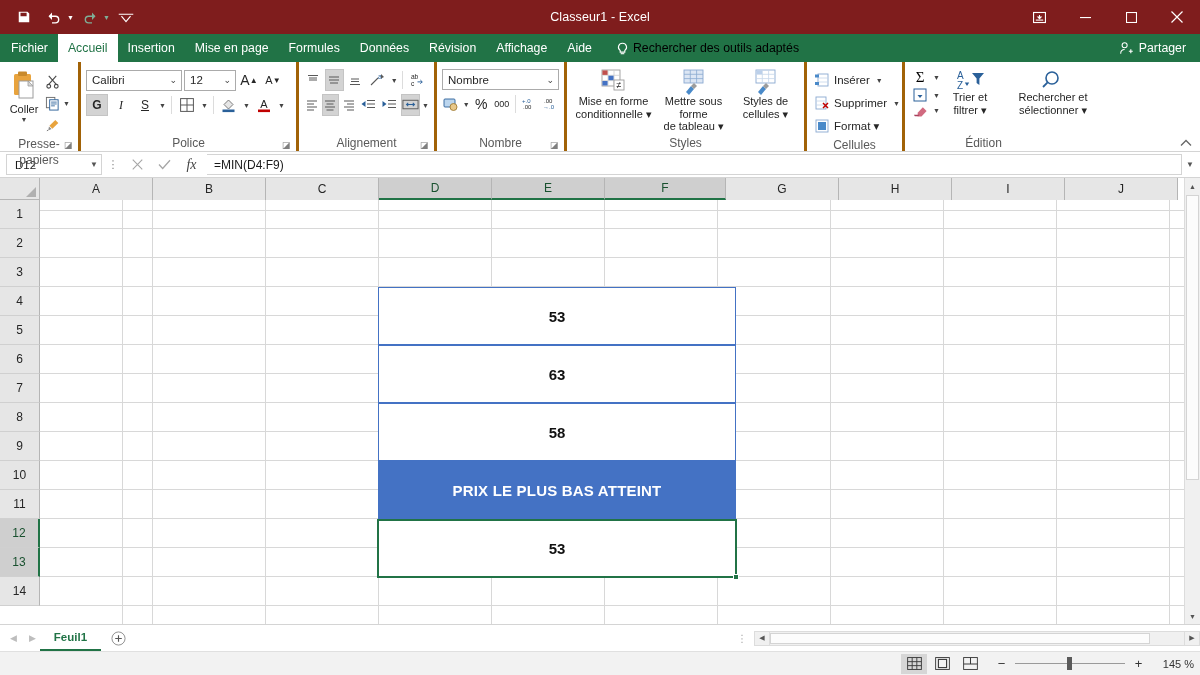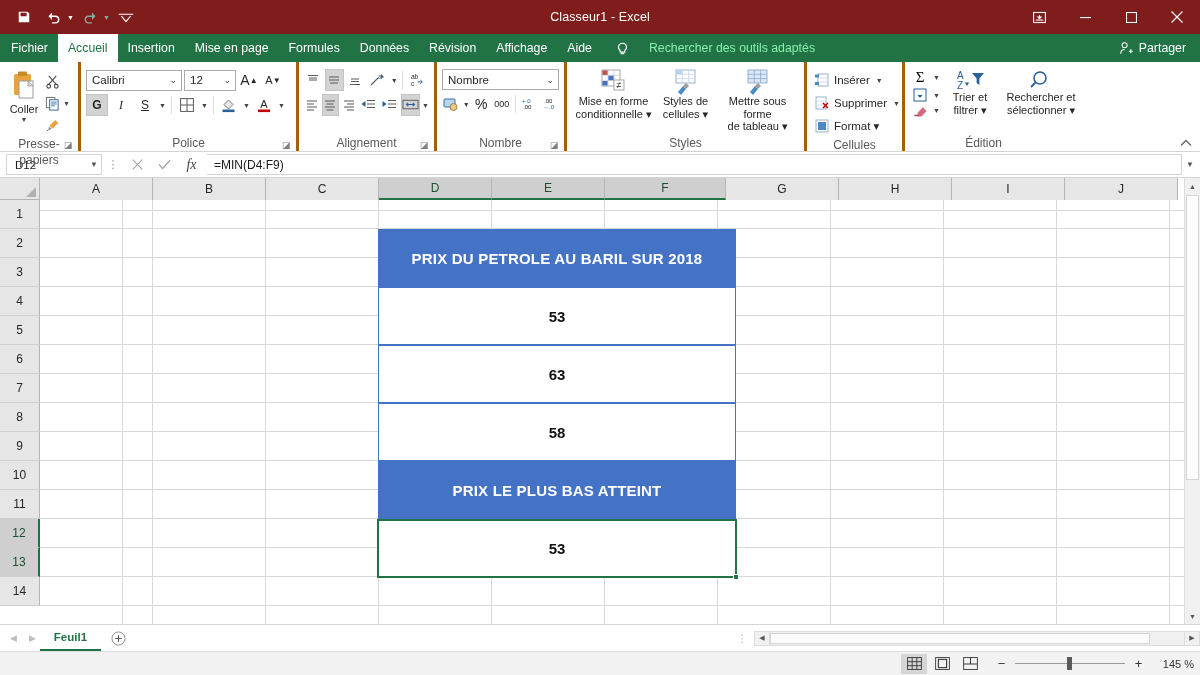--- a/index.html
+++ b/index.html
@@ -35,21 +35,21 @@
   
   .tabbar {
     height: 28px; background: #217346; display: flex; align-items: flex-end;
     position: relative; flex: none; padding-left: 1px;
   }
   .tab {
     font-size: 12.3px; color: #fff; padding: 0 10px; height: 28px;
     display: flex; align-items: center; white-space: nowrap;
   }
   .tab.active { background: #fff; color: #217346; font-weight: 400; }
-  .tell-me { display: flex; align-items: center; gap: 20px; padding: 0 8px 0 14px; height: 28px; color:#86efac; font-size:12.3px;}
+  .tell-me { display: flex; align-items: center; gap: 4px; padding: 0 8px 0 14px; height: 28px; color:#000000; font-size:12.3px;}
   .bulb { width: 13px; height: 13px; }
   .share {
     margin-left: auto; display: flex; align-items: center; gap: 5px;
     color: #fff; font-size: 12.3px; padding: 0 14px; height: 28px;
   }
 
   
   .ribbon {
     height: 90px; background: #fff; border-bottom: 1px solid #d4d4d4;
     display: flex; align-items: stretch; flex: none; position: relative;
@@ -558,45 +558,45 @@
                 <rect x="3.4" y="1.4" width="5.2" height="4.5" fill="#c0504d"></rect>
                 <rect x="9.4" y="6.7" width="5.2" height="4.5" fill="#4472c4"></rect>
                 <rect x="3.4" y="12" width="5.2" height="4.5" fill="#4472c4"></rect>
                 <rect x="15" y="11" width="10" height="10" fill="#fff" stroke="#9c9c9c" stroke-width="0.9"></rect>
                 <text x="20" y="19" font-size="9" text-anchor="middle" fill="#262626" font-family="Liberation Sans">≠</text>
               </svg>
           </span>
           <span>Mise en forme</span>
           <span>conditionnelle ▾</span>
         </div>
+        <div class="style-btn">
+          <span>
+            <svg width="30" height="26" viewBox="0 0 30 26">
+                <rect x="5" y="1" width="19" height="13" fill="#dce6f4" stroke="#8aa9d0" stroke-width="0.9"></rect>
+                <path stroke="#8aa9d0" stroke-width="0.8" d="M11.3 1v13M17.6 1v13M5 5.3h19M5 9.6h19"></path>
+                <path fill="#4a8ac9" d="M7 23l5-6 3 3-5 6z"></path>
+                <path fill="#9c9c9c" d="M12 17l3-3 3 3-3 3z"></path>
+              </svg>
+          </span>
+          <span>Mettre sous forme</span>
+          <span>de tableau ▾</span>
+        </div>
         <div class="style-btn" style="width:62px">
           <span>
             <svg width="30" height="26" viewBox="0 0 30 26">
                 <rect x="5" y="1" width="19" height="13" fill="#fff" stroke="#8aa9d0" stroke-width="0.9"></rect>
                 <path stroke="#c5d5ea" stroke-width="0.8" d="M11.3 1v13M17.6 1v13M5 5.3h19M5 9.6h19"></path>
                 <rect x="5.3" y="1.3" width="5.8" height="3.8" fill="#bcd0ea"></rect>
                 <path fill="#4a8ac9" d="M7 23l5-6 3 3-5 6z"></path>
                 <path fill="#9c9c9c" d="M12 17l3-3 3 3-3 3z"></path>
               </svg>
           </span>
           <span>Styles de</span>
           <span>cellules ▾</span>
         </div>
-        <div class="style-btn">
-          <span>
-            <svg width="30" height="26" viewBox="0 0 30 26">
-                <rect x="5" y="1" width="19" height="13" fill="#dce6f4" stroke="#8aa9d0" stroke-width="0.9"></rect>
-                <path stroke="#8aa9d0" stroke-width="0.8" d="M11.3 1v13M17.6 1v13M5 5.3h19M5 9.6h19"></path>
-                <path fill="#4a8ac9" d="M7 23l5-6 3 3-5 6z"></path>
-                <path fill="#9c9c9c" d="M12 17l3-3 3 3-3 3z"></path>
-              </svg>
-          </span>
-          <span>Mettre sous forme</span>
-          <span>de tableau ▾</span>
-        </div>
       </div>
       <div class="group-label">Styles</div>
     </div>
 
     <div class="group g-cells">
       <div class="group-body">
         <div style="display:flex;flex-direction:column;gap:1px;padding-top:2px;">
           <div class="cell-btn">
             <span>
               <svg width="14" height="14" viewBox="0 0 14 14">
@@ -666,21 +666,21 @@
               <svg width="32" height="22" viewBox="0 0 32 22">
                   <text x="3" y="10" font-size="10" fill="#2a6099" font-family="Liberation Sans">A</text>
                   <text x="3" y="20" font-size="10" fill="#2a6099" font-family="Liberation Sans">Z</text>
                   <path fill="#2a6099" d="M13 6v10M10.8 13.5L13 17l2.2-3.5z"></path>
                   <path fill="#2a6099" d="M18 4h12l-4.6 5.4V16l-2.8-2v-4.6z"></path>
                 </svg>
             </span>
             <span>Trier et</span>
             <span>filtrer ▾</span>
           </div>
-          <div style="display:flex;flex-direction:column;align-items:center;width:80px;font-size:11px;color:#262626;line-height:12.5px;text-align:center;">
+          <div style="display:flex;flex-direction:column;align-items:center;width:80px;font-size:11px;color:#262626;line-height:12.5px;text-align:center;margin-left:12px;">
             <span>
               <svg width="30" height="22" viewBox="0 0 30 22">
                   <circle cx="14" cy="9" r="6" fill="none" stroke="#2a6099" stroke-width="1.6"></circle>
                   <path stroke="#2a6099" stroke-width="1.8" d="M9.6 13.4L5 18"></path>
                 </svg>
             </span>
             <span>Rechercher et</span>
             <span>sélectionner ▾</span>
           </div>
         </div>
@@ -754,23 +754,20 @@
     </div>
 
     <div class="cells">
 
       <div style="position:absolute;inset:0;
         background-image:
           repeating-linear-gradient(to right, #d8d8d8 0 1px, transparent 1px 113px),
           repeating-linear-gradient(to bottom, #d8d8d8 0 1px, transparent 1px 29px);
         background-position: 112px 28px, 0 28px;"></div>
 
-      <div class="mcell hdr" style="left:338px; top:29px; width:358px; height:58px;">
-        <span>PRIX DU PETROLE AU BARIL SUR 2018</span>
-      </div>
       <div class="mcell val" style="left:338px; top:87px; width:358px; height:58px;">
         <span>53</span>
       </div>
       <div class="mcell val" style="left:338px; top:145px; width:358px; height:58px;">
         <span>63</span>
       </div>
       <div class="mcell val" style="left:338px; top:203px; width:358px; height:58px;">
         <span>58</span>
       </div>
       <div class="mcell hdr" style="left:338px; top:261px; width:358px; height:58px;">

